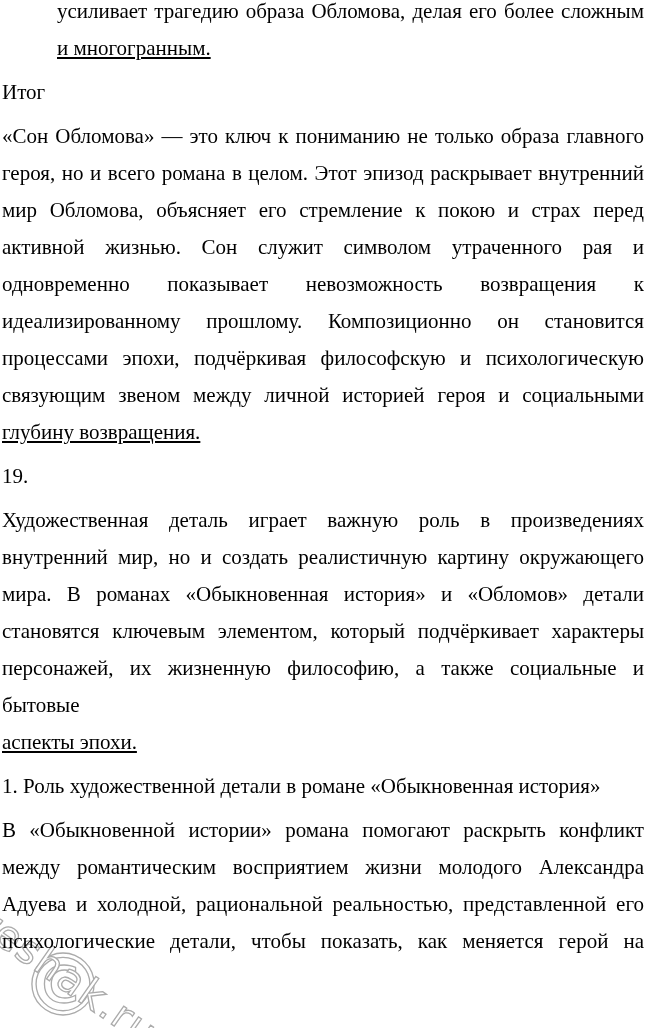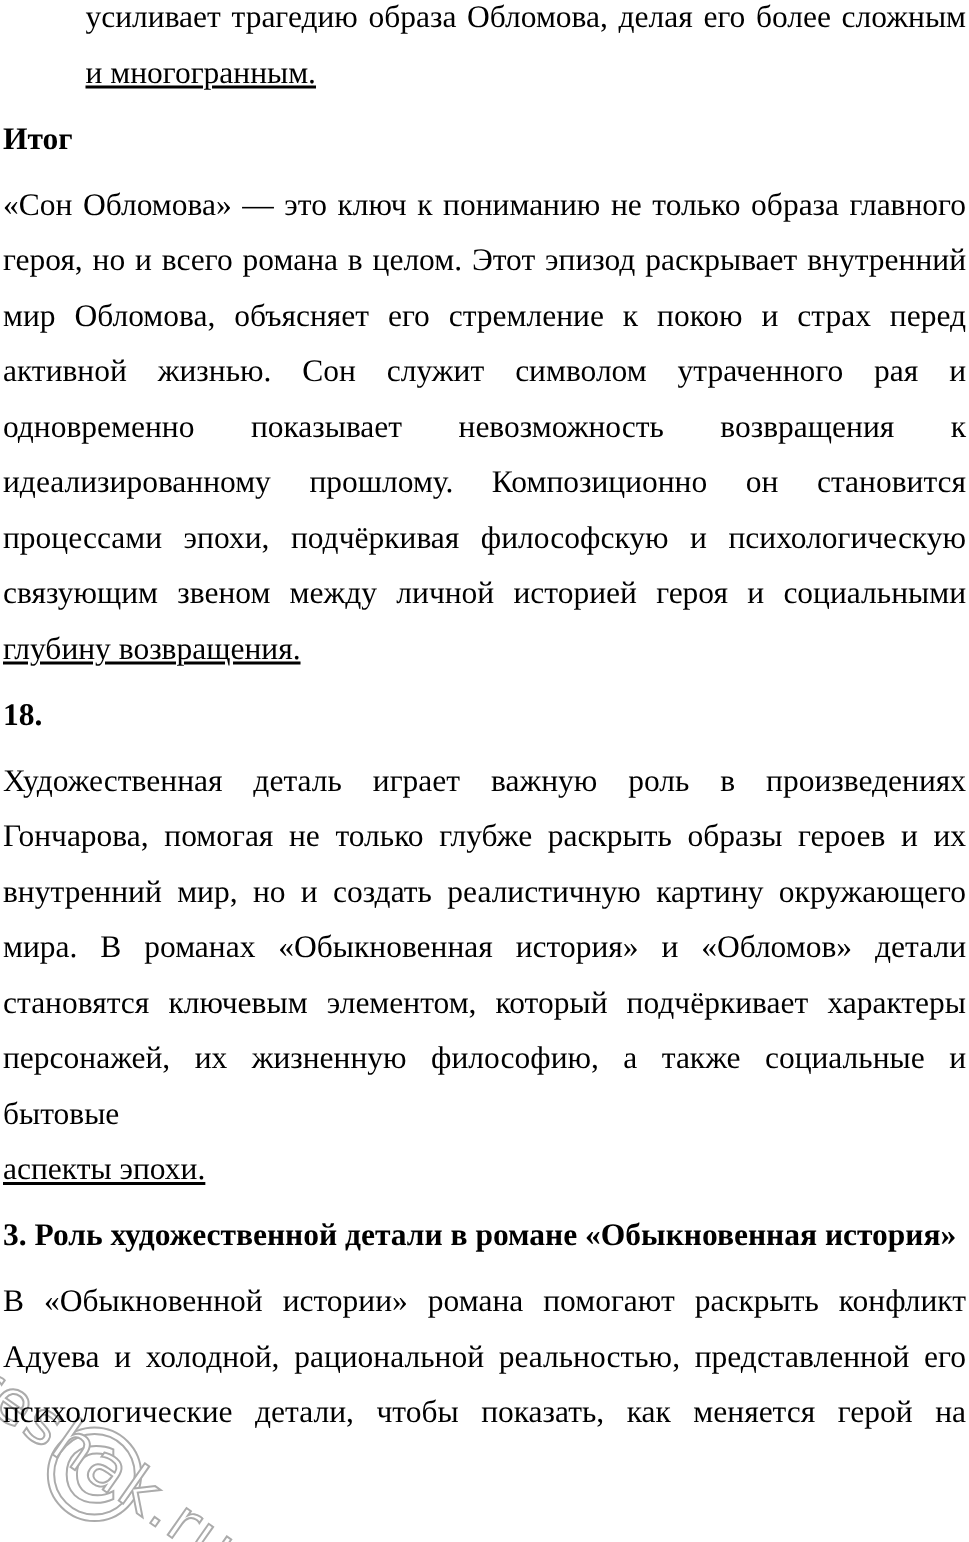--- a/index.html
+++ b/index.html
@@ -21,21 +21,21 @@
     line-height: 37px;
   }
   .para { margin: 0 0 7px 0; }
   .para.indented { margin-left: 55px; }
   .line {
     text-align: justify;
     text-align-last: justify;
   }
   .line.last { text-align-last: left; text-decoration: underline; }
   .h {
-    font-weight: bold;
+    font-weight: normal;
     margin: 0 0 7px 0;
     white-space: nowrap;
   }
   
   .watermark {
     position: absolute;
     z-index: 0;
     left: 0; top: 0; width: 100%; height: 100%;
     pointer-events: none;
     font-family: "DejaVu Sans", sans-serif;
@@ -82,34 +82,34 @@
     <div class="line">героя, но и всего романа в целом. Этот эпизод раскрывает внутренний</div>
     <div class="line">мир Обломова, объясняет его стремление к покою и страх перед</div>
     <div class="line">активной жизнью. Сон служит символом утраченного рая и</div>
     <div class="line">одновременно показывает невозможность возвращения к</div>
     <div class="line">идеализированному прошлому. Композиционно он становится</div>
     <div class="line">процессами эпохи, подчёркивая философскую и психологическую</div>
     <div class="line">связующим звеном между личной историей героя и социальными</div>
     <div class="line last">глубину возвращения.</div>
   </div>
 
-  <div class="h">18.</div>
+  <div class="h">19.</div>
 
   <div class="para">
     <div class="line">Художественная деталь играет важную роль в произведениях</div>
-    <div class="line">Гончарова, помогая не только глубже раскрыть образы героев и их</div>
     <div class="line">внутренний мир, но и создать реалистичную картину окружающего</div>
     <div class="line">мира. В романах «Обыкновенная история» и «Обломов» детали</div>
     <div class="line">становятся ключевым элементом, который подчёркивает характеры</div>
     <div class="line">персонажей, их жизненную философию, а также социальные и бытовые</div>
     <div class="line last">аспекты эпохи.</div>
   </div>
 
-  <div class="h">3. Роль художественной детали в романе «Обыкновенная история»</div>
+  <div class="h">1. Роль художественной детали в романе «Обыкновенная история»</div>
 
   <div class="para">
     <div class="line">В «Обыкновенной истории» романа помогают раскрыть конфликт</div>
+    <div class="line">между романтическим восприятием жизни молодого Александра</div>
     <div class="line">Адуева и холодной, рациональной реальностью, представленной его</div>
     <div class="line">психологические детали, чтобы показать, как меняется герой на</div>
 
   </div>
 
 </div>
 
 </body></html>

